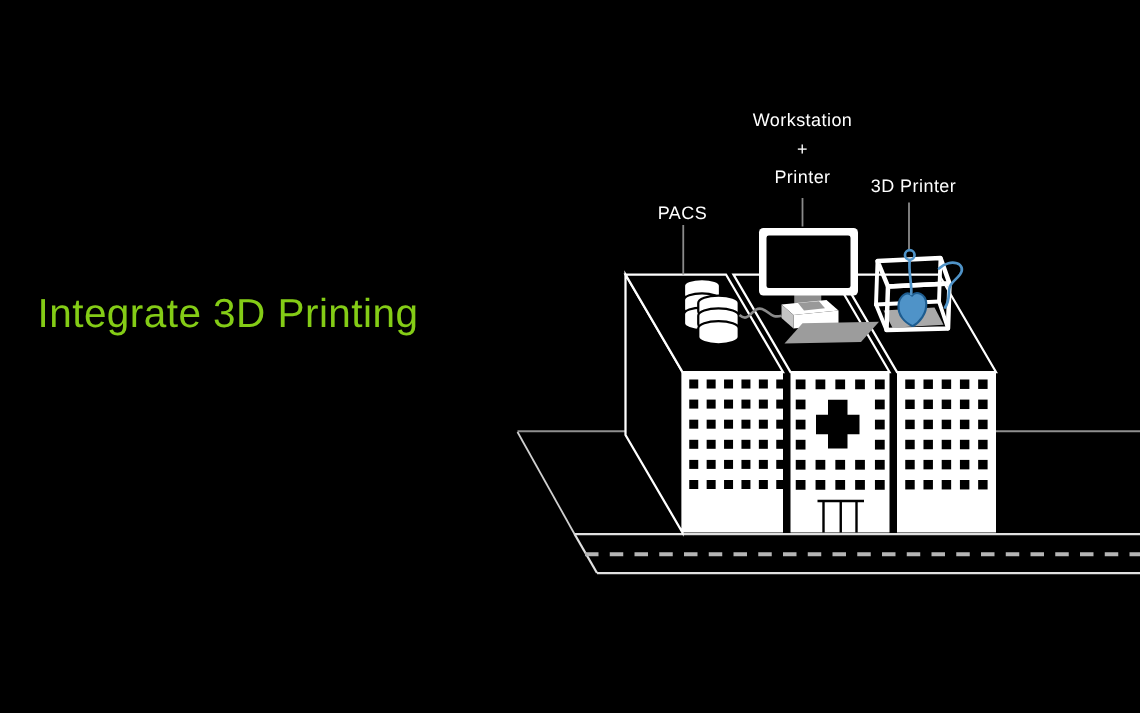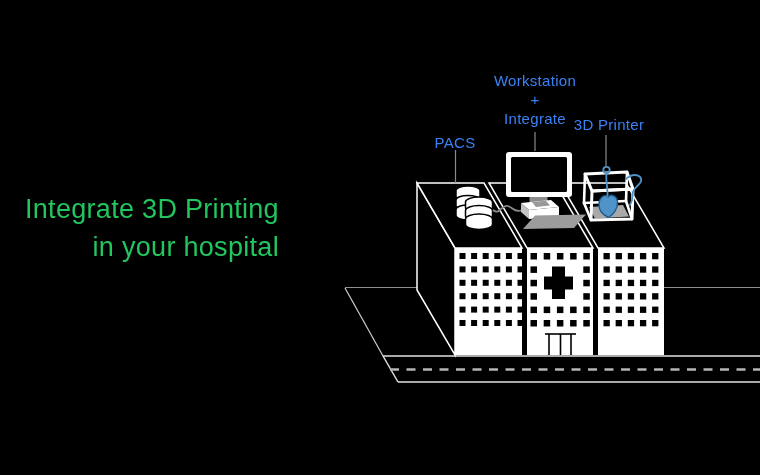--- a/index.html
+++ b/index.html
@@ -3,46 +3,45 @@
 <meta charset="utf-8">
 <style>
   html,body{margin:0;padding:0;background:#000;}
   .stage{
     position:relative;width:760px;height:475px;background:#000;overflow:hidden;
     font-family:"Liberation Sans", sans-serif;
   }
   .headline{
     position:absolute;left:25px;top:190px;
     font-size:27px;line-height:38px;font-weight:300;
-    color:#22c55e;letter-spacing:.3px;white-space:nowrap;text-align:right;
+    color:#84cc16;letter-spacing:.3px;white-space:nowrap;
   }
   .diagram-label{
-    position:absolute;color:#3b82f6;font-size:15px;line-height:19px;
+    position:absolute;color:#ffffff;font-size:12px;line-height:19px;
     text-align:center;letter-spacing:.3px;white-space:nowrap;
   }
   .label-pacs{left:415px;top:133px;width:80px;}
   .label-workstation{left:475px;top:71px;width:120px;}
   .label-printer{left:549px;top:115px;width:120px;}
   svg{position:absolute;left:0;top:0;}
 </style>
 </head>
 <body>
 
 <div class="stage">
 
   <div class="headline">
     <div>Integrate 3D Printing</div>
-    <div>in your hospital</div>
   </div>
 
   <div class="diagram-label label-pacs">PACS</div>
   <div class="diagram-label label-workstation">
     <div>Workstation</div>
     <div>+</div>
-    <div>Integrate</div>
+    <div>Printer</div>
   </div>
   <div class="diagram-label label-printer">3D Printer</div>
 
   <svg width="760" height="475" viewBox="0 0 760 475">
 
     <g>
       <line x1="345" y1="287.5" x2="417" y2="287.5" stroke="#8f8f8f" stroke-width="1.2"></line>
       <line x1="664" y1="287.5" x2="760" y2="287.5" stroke="#8f8f8f" stroke-width="1.2"></line>
       <line x1="345" y1="288" x2="383" y2="356" stroke="#cfcfcf" stroke-width="1.2"></line>
       <line x1="383" y1="356" x2="760" y2="356" stroke="#e0e0e0" stroke-width="1.5"></line>

